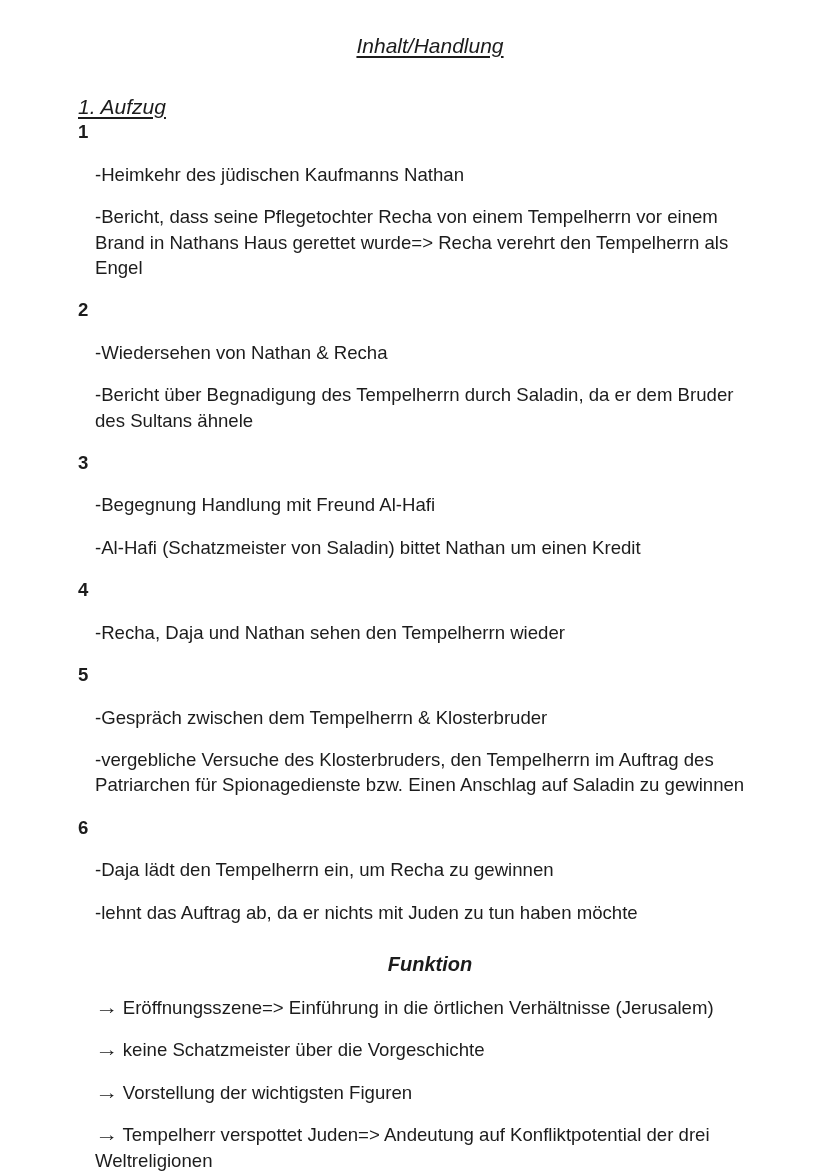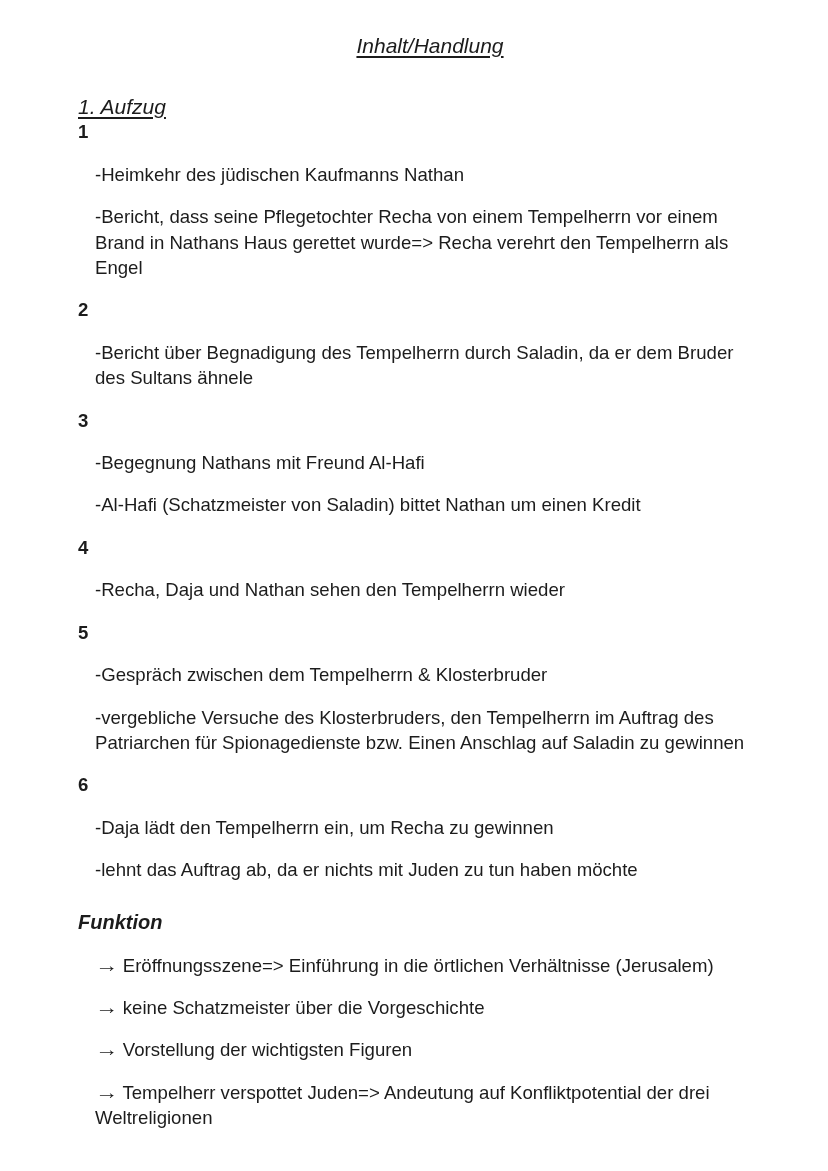--- a/index.html
+++ b/index.html
@@ -54,20 +54,21 @@
   }
   p.bullet, p.point {
     margin: 17px;
   }
   .function-heading {
     margin: 26px 0 1px 0;
     font-size: 20px;
     font-weight: bold;
     font-style: italic;
     line-height: 27px;
+    text-align: center;
   }
   .arrow-glyph {
     display: inline-block;
     transform: scaleX(1.25);
     transform-origin: left center;
     margin-right: 4px;
   }
 </style>
 </head>
 <body>
@@ -81,26 +82,27 @@
     <h2 class="act-heading"><span>1. Aufzug</span></h2>
 
     <div class="scene">
       <div class="scene-number">1</div>
       <p class="bullet">-Heimkehr des jüdischen Kaufmanns Nathan</p>
       <p class="bullet">-Bericht, dass seine Pflegetochter Recha von einem Tempelherrn vor einem Brand in Nathans Haus gerettet wurde=&gt; Recha verehrt den Tempelherrn als Engel</p>
     </div>
 
     <div class="scene">
       <div class="scene-number">2</div>
+      <p class="bullet">-Wiedersehen von Nathan &amp; Recha</p>
       <p class="bullet">-Bericht über Begnadigung des Tempelherrn durch Saladin, da er dem Bruder des Sultans ähnele</p>
     </div>
 
     <div class="scene">
       <div class="scene-number">3</div>
-      <p class="bullet">-Begegnung Nathans mit Freund Al-Hafi</p>
+      <p class="bullet">-Begegnung Handlung mit Freund Al-Hafi</p>
       <p class="bullet">-Al-Hafi (Schatzmeister von Saladin) bittet Nathan um einen Kredit</p>
     </div>
 
     <div class="scene">
       <div class="scene-number">4</div>
       <p class="bullet">-Recha, Daja und Nathan sehen den Tempelherrn wieder</p>
     </div>
 
     <div class="scene">
       <div class="scene-number">5</div>

